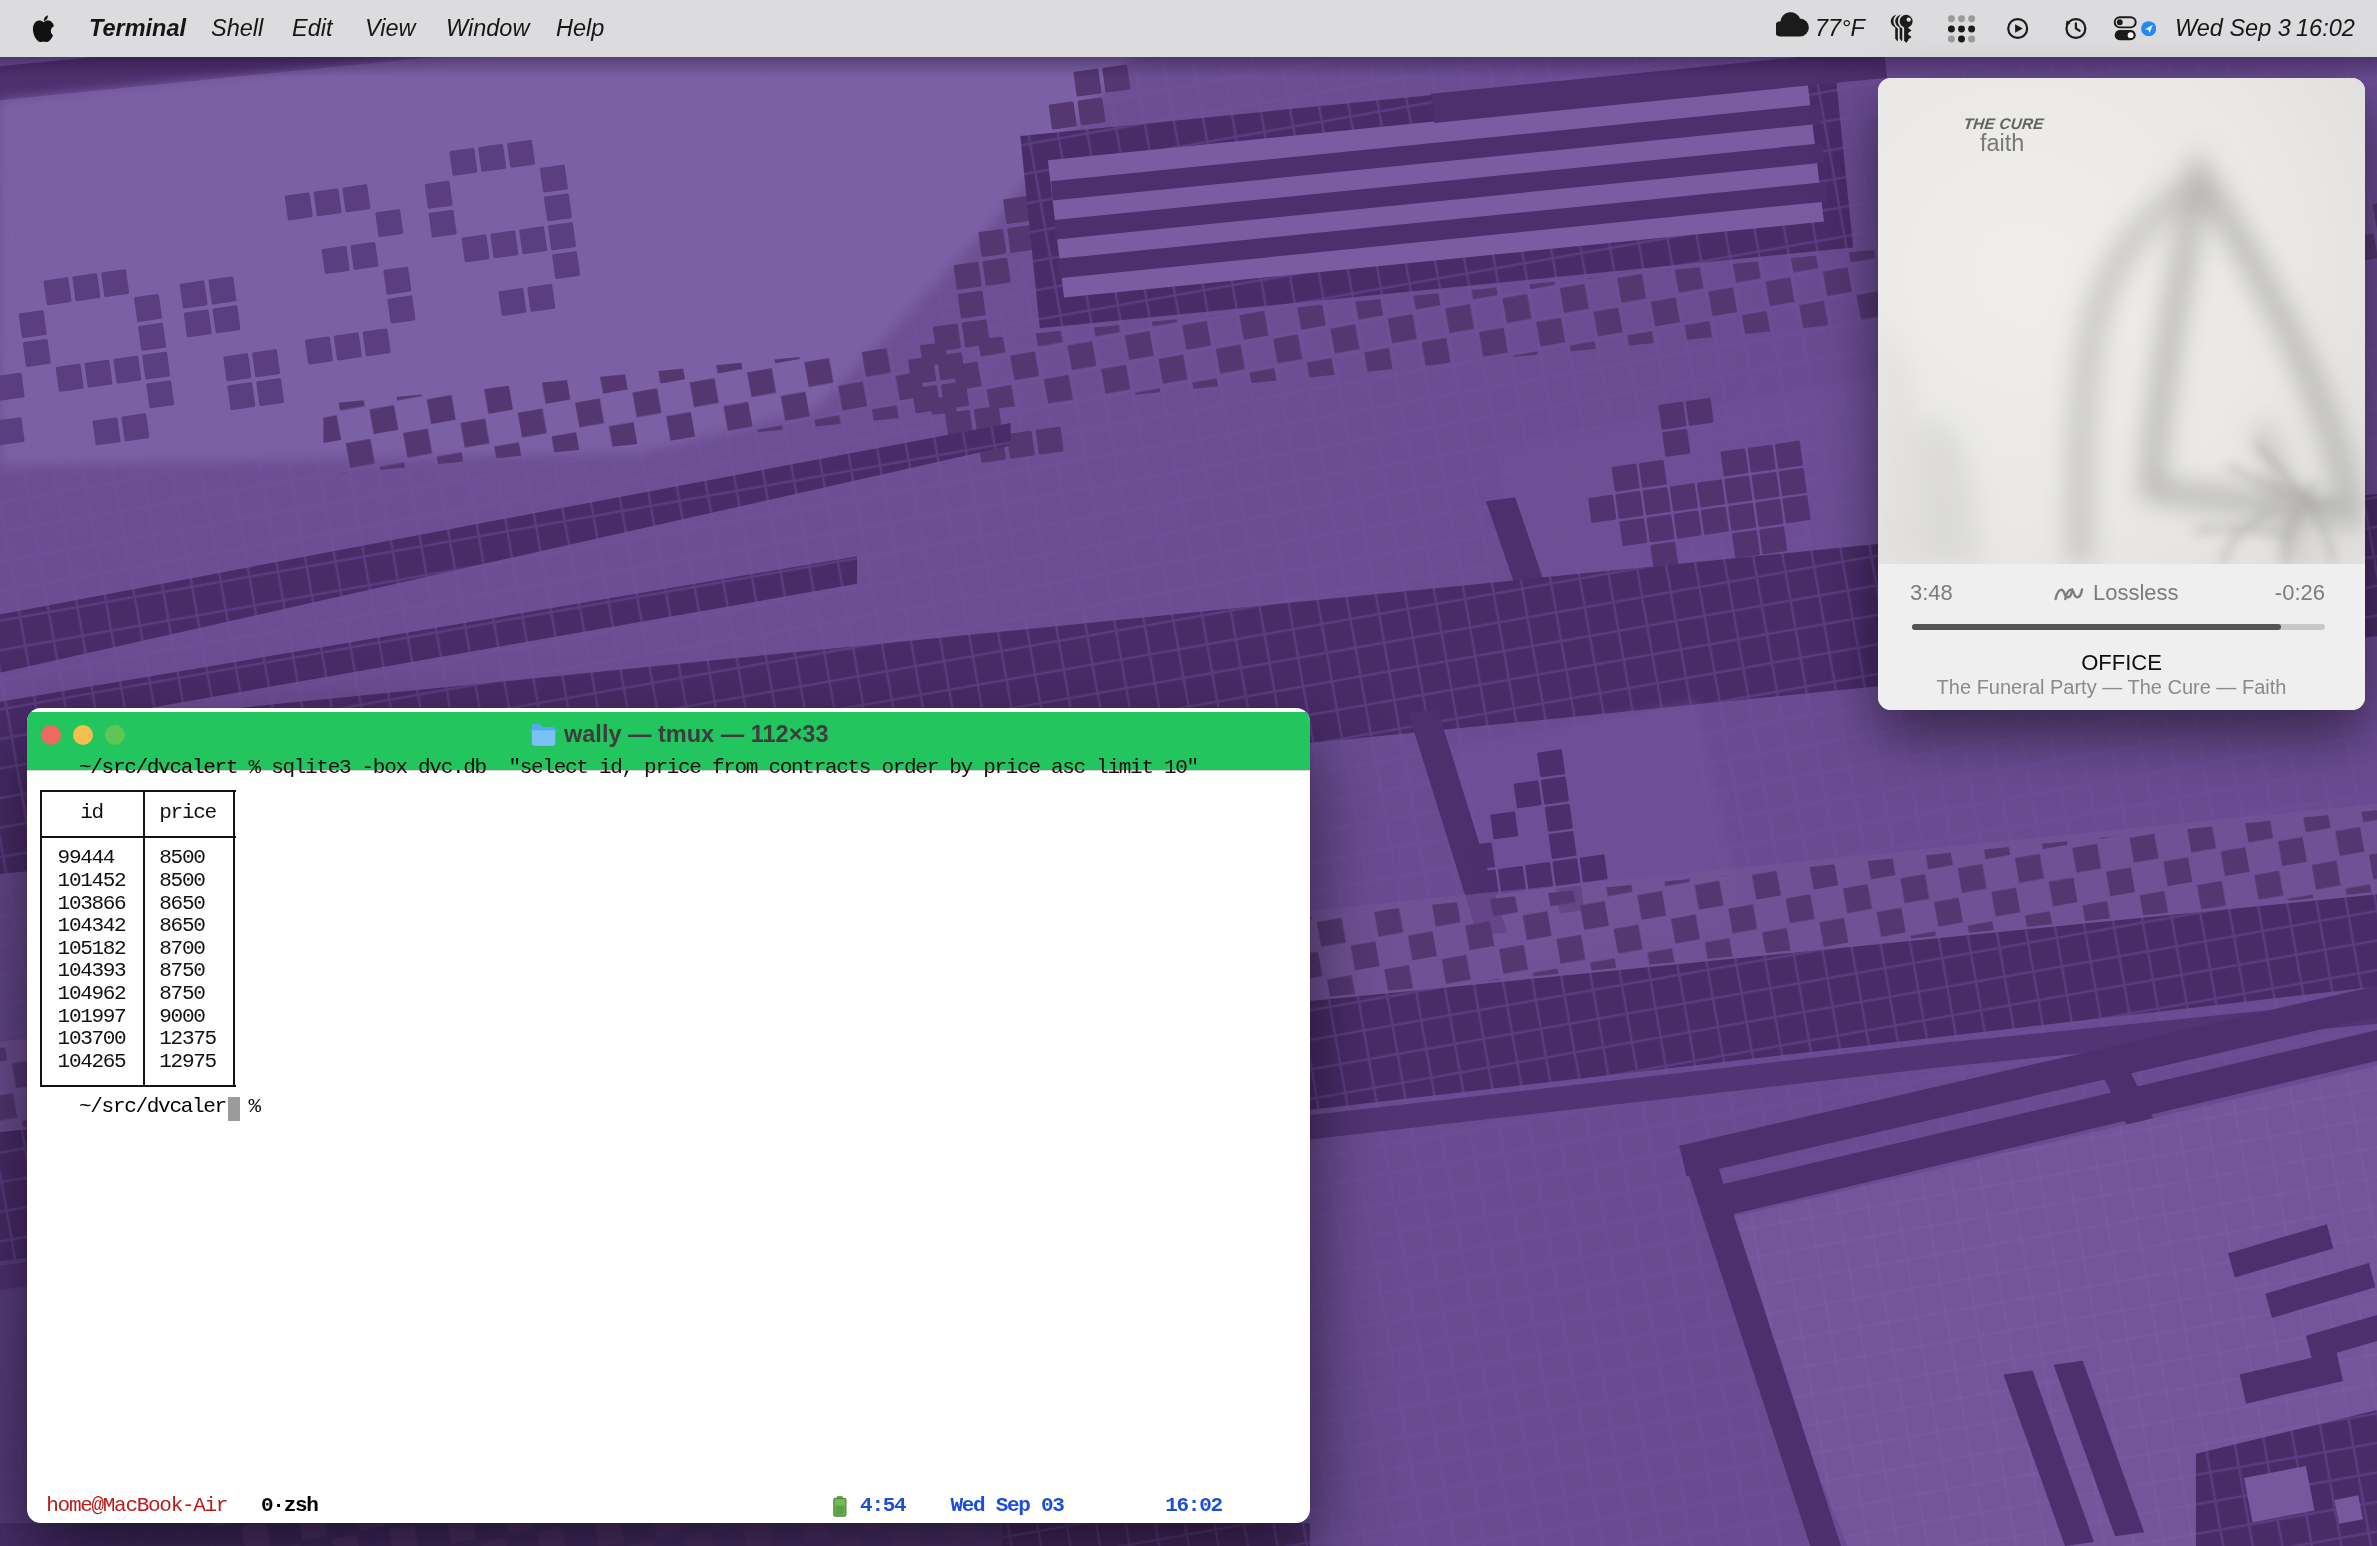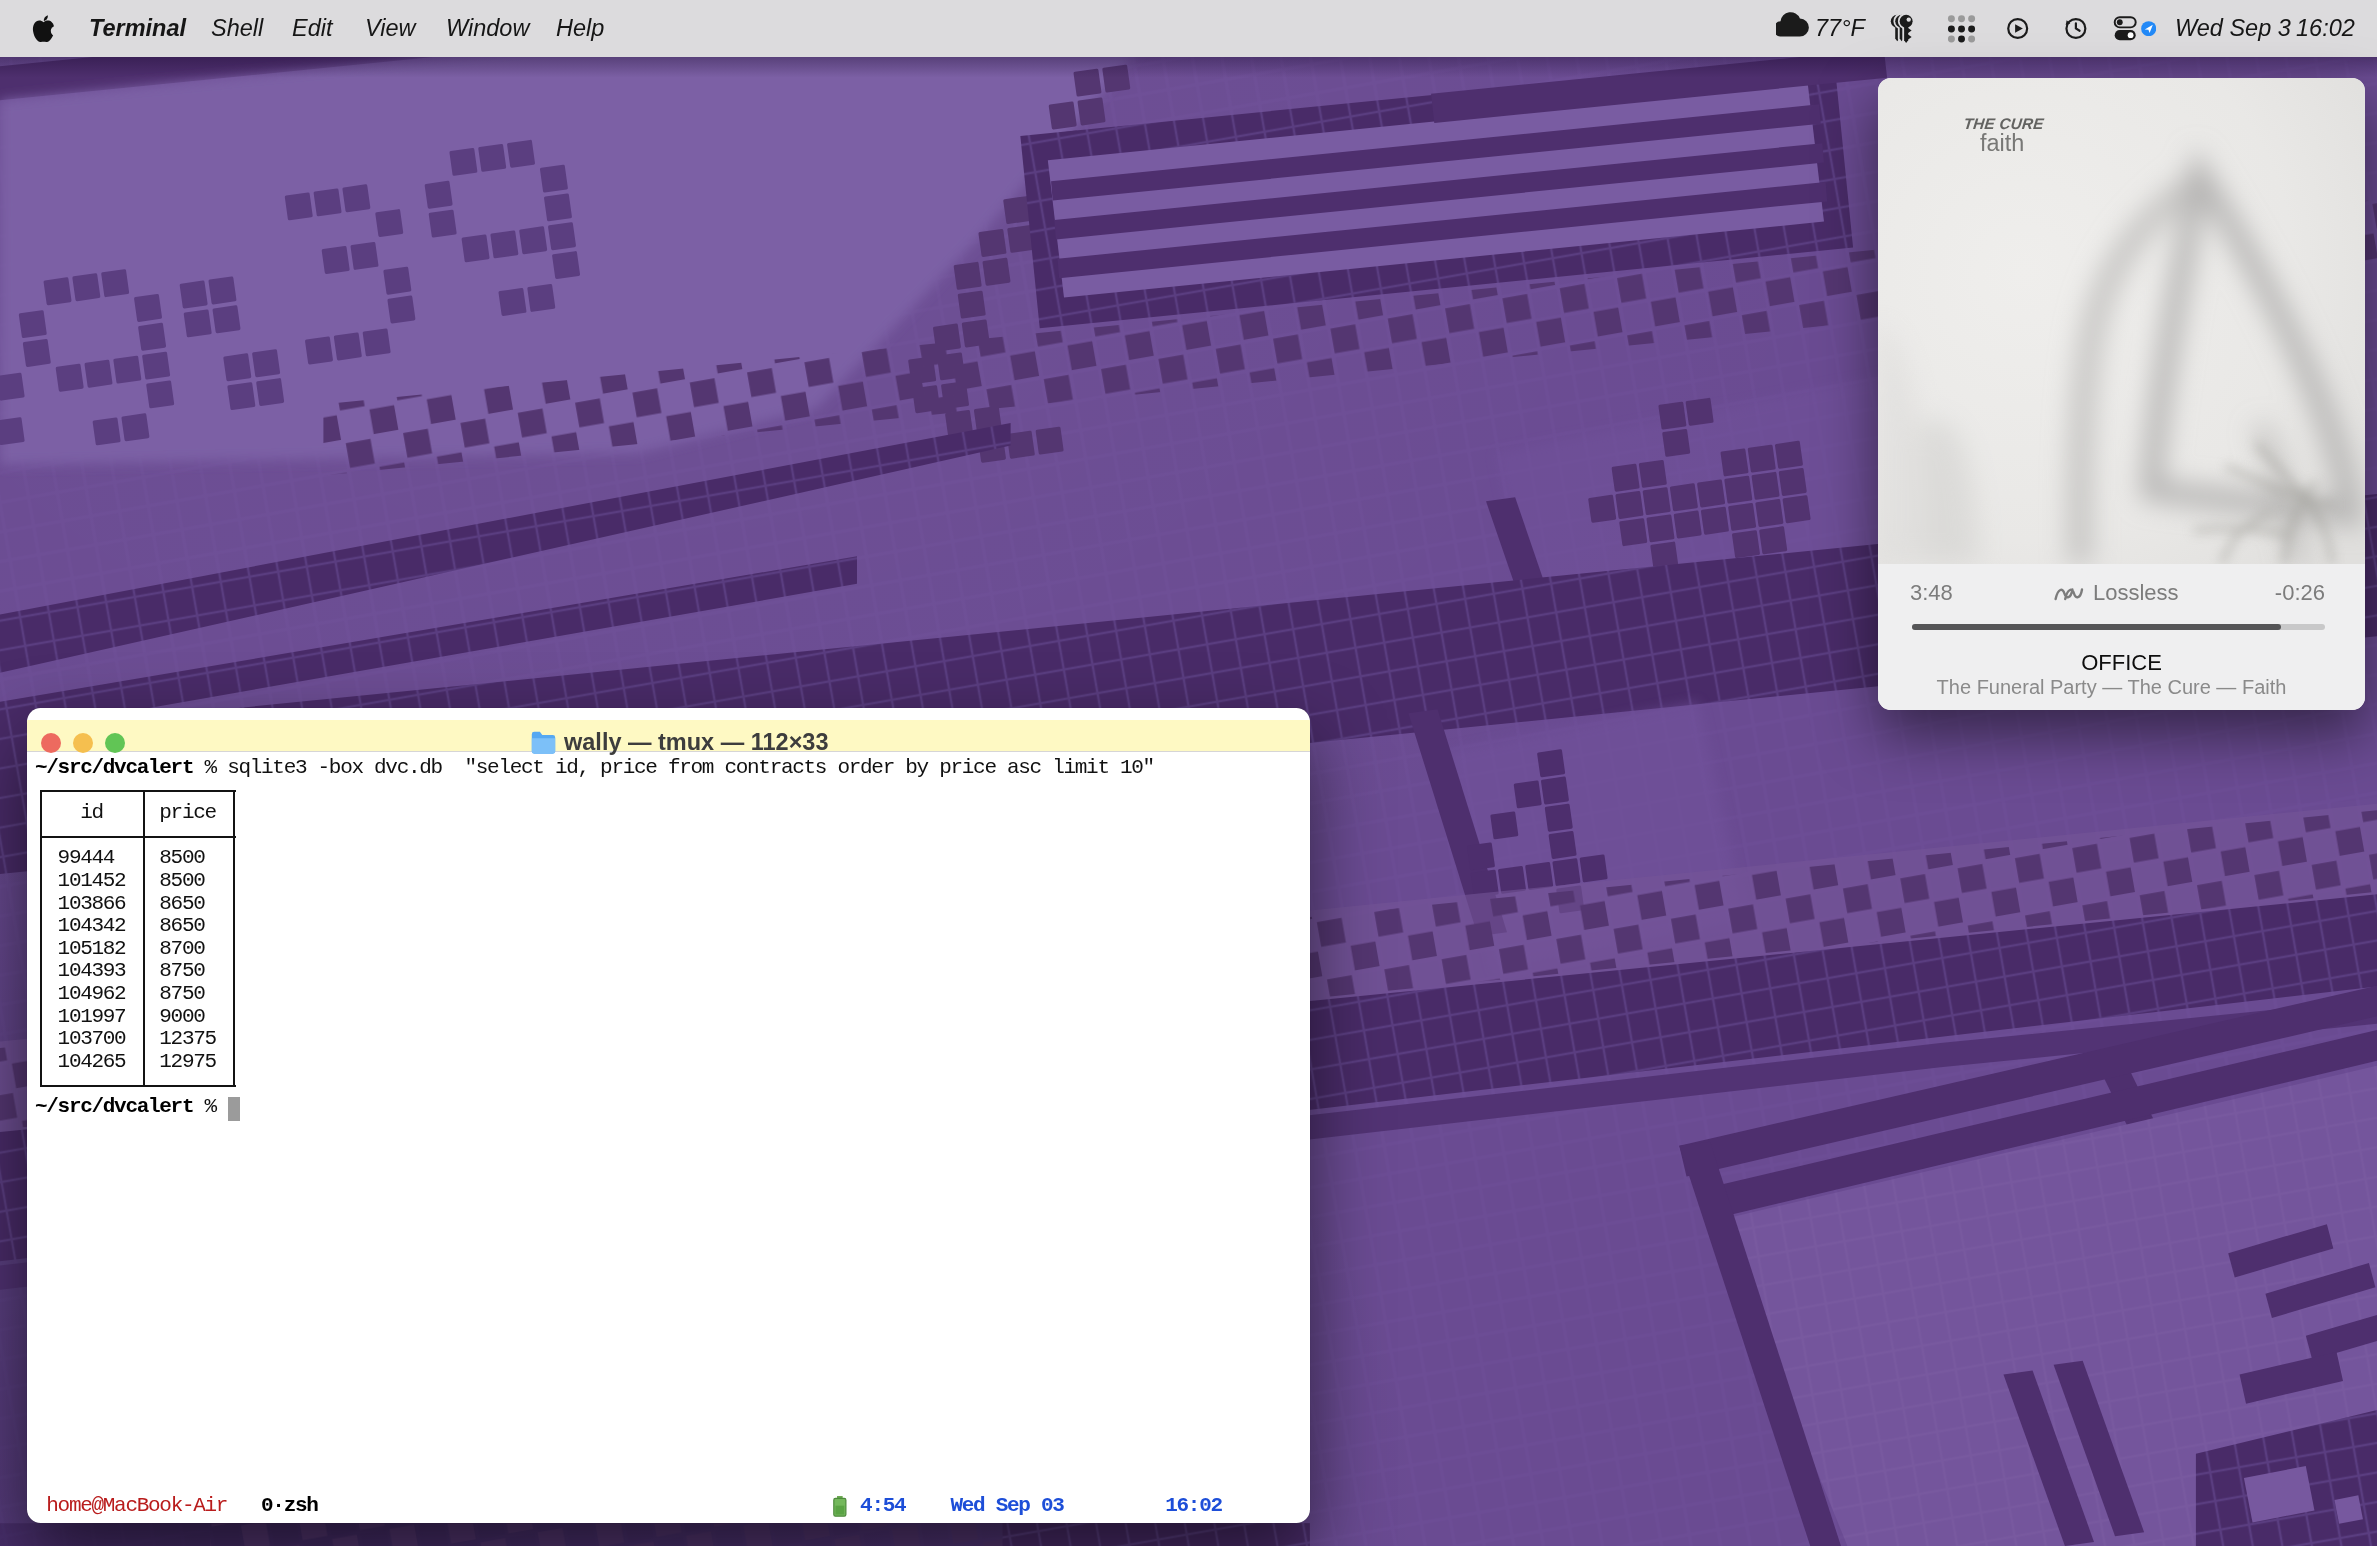--- a/index.html
+++ b/index.html
@@ -9,28 +9,28 @@
 
   
   #menubar { position:absolute; left:0; top:0; width:2377px; height:57px; background:#dcdbdd;font-style:italic; }
   #menubar .mi { position:absolute; top:0; height:57px; line-height:57px; font-size:23.5px; color:#161616; }
   #menubar .b { font-weight:700; }
 
   
   #term { position:absolute; left:27px; top:708px; width:1283px; height:815px;
            border-radius:13.7px; background:#fff; overflow:hidden;
            box-shadow:0 32px 73px rgba(0,0,0,0.55), 0 0 0.8px rgba(0,0,0,0.35); }
-  #tbar { position:absolute; left:0; top:12px; width:100%; height:32px;
-           background:#fef9c3; border-bottom:1.6px solid #d6d5d6; }
+  #tbar { position:absolute; left:0; top:4px; width:100%; height:59px;
+           background:#22c55e; border-bottom:1.6px solid #d6d5d6; }
   .tl { position:absolute; top:13px; width:20px; height:20px; border-radius:50%; }
   #tbar .ttl { position:absolute; top:0; height:45px; line-height:44px; font-size:23.5px;
                 font-weight:700; color:#3d3d3d; }
   #tpre { position:absolute; left:8px; top:49px; font:21px/22.6px "Liberation Mono", monospace;
            letter-spacing:-1.3px; color:#111; white-space:pre; }
-  #tpre b { font-weight:700; color:#000; }
+  #tpre b { font-weight:400; color:#000;margin-left:44px; }
   .boxline { position:absolute; background:#131313; }
   #cursor { position:absolute; left:201px; top:389px; width:12px; height:23.5px; background:#9b9b9b; }
   #tmux { position:absolute; left:8px; top:787px; font:21px/22.6px "Liberation Mono", monospace;
            letter-spacing:-1.3px; color:#111; white-space:pre; }
   #tmux .gry { color:#b91c1c; }
   #tmux .dk { color:#1d4ed8;font-weight:bold; }
   #tmux b { color:#000; }
 
   
   #widget { position:absolute; left:1878px; top:78px; width:487px; height:632px;

